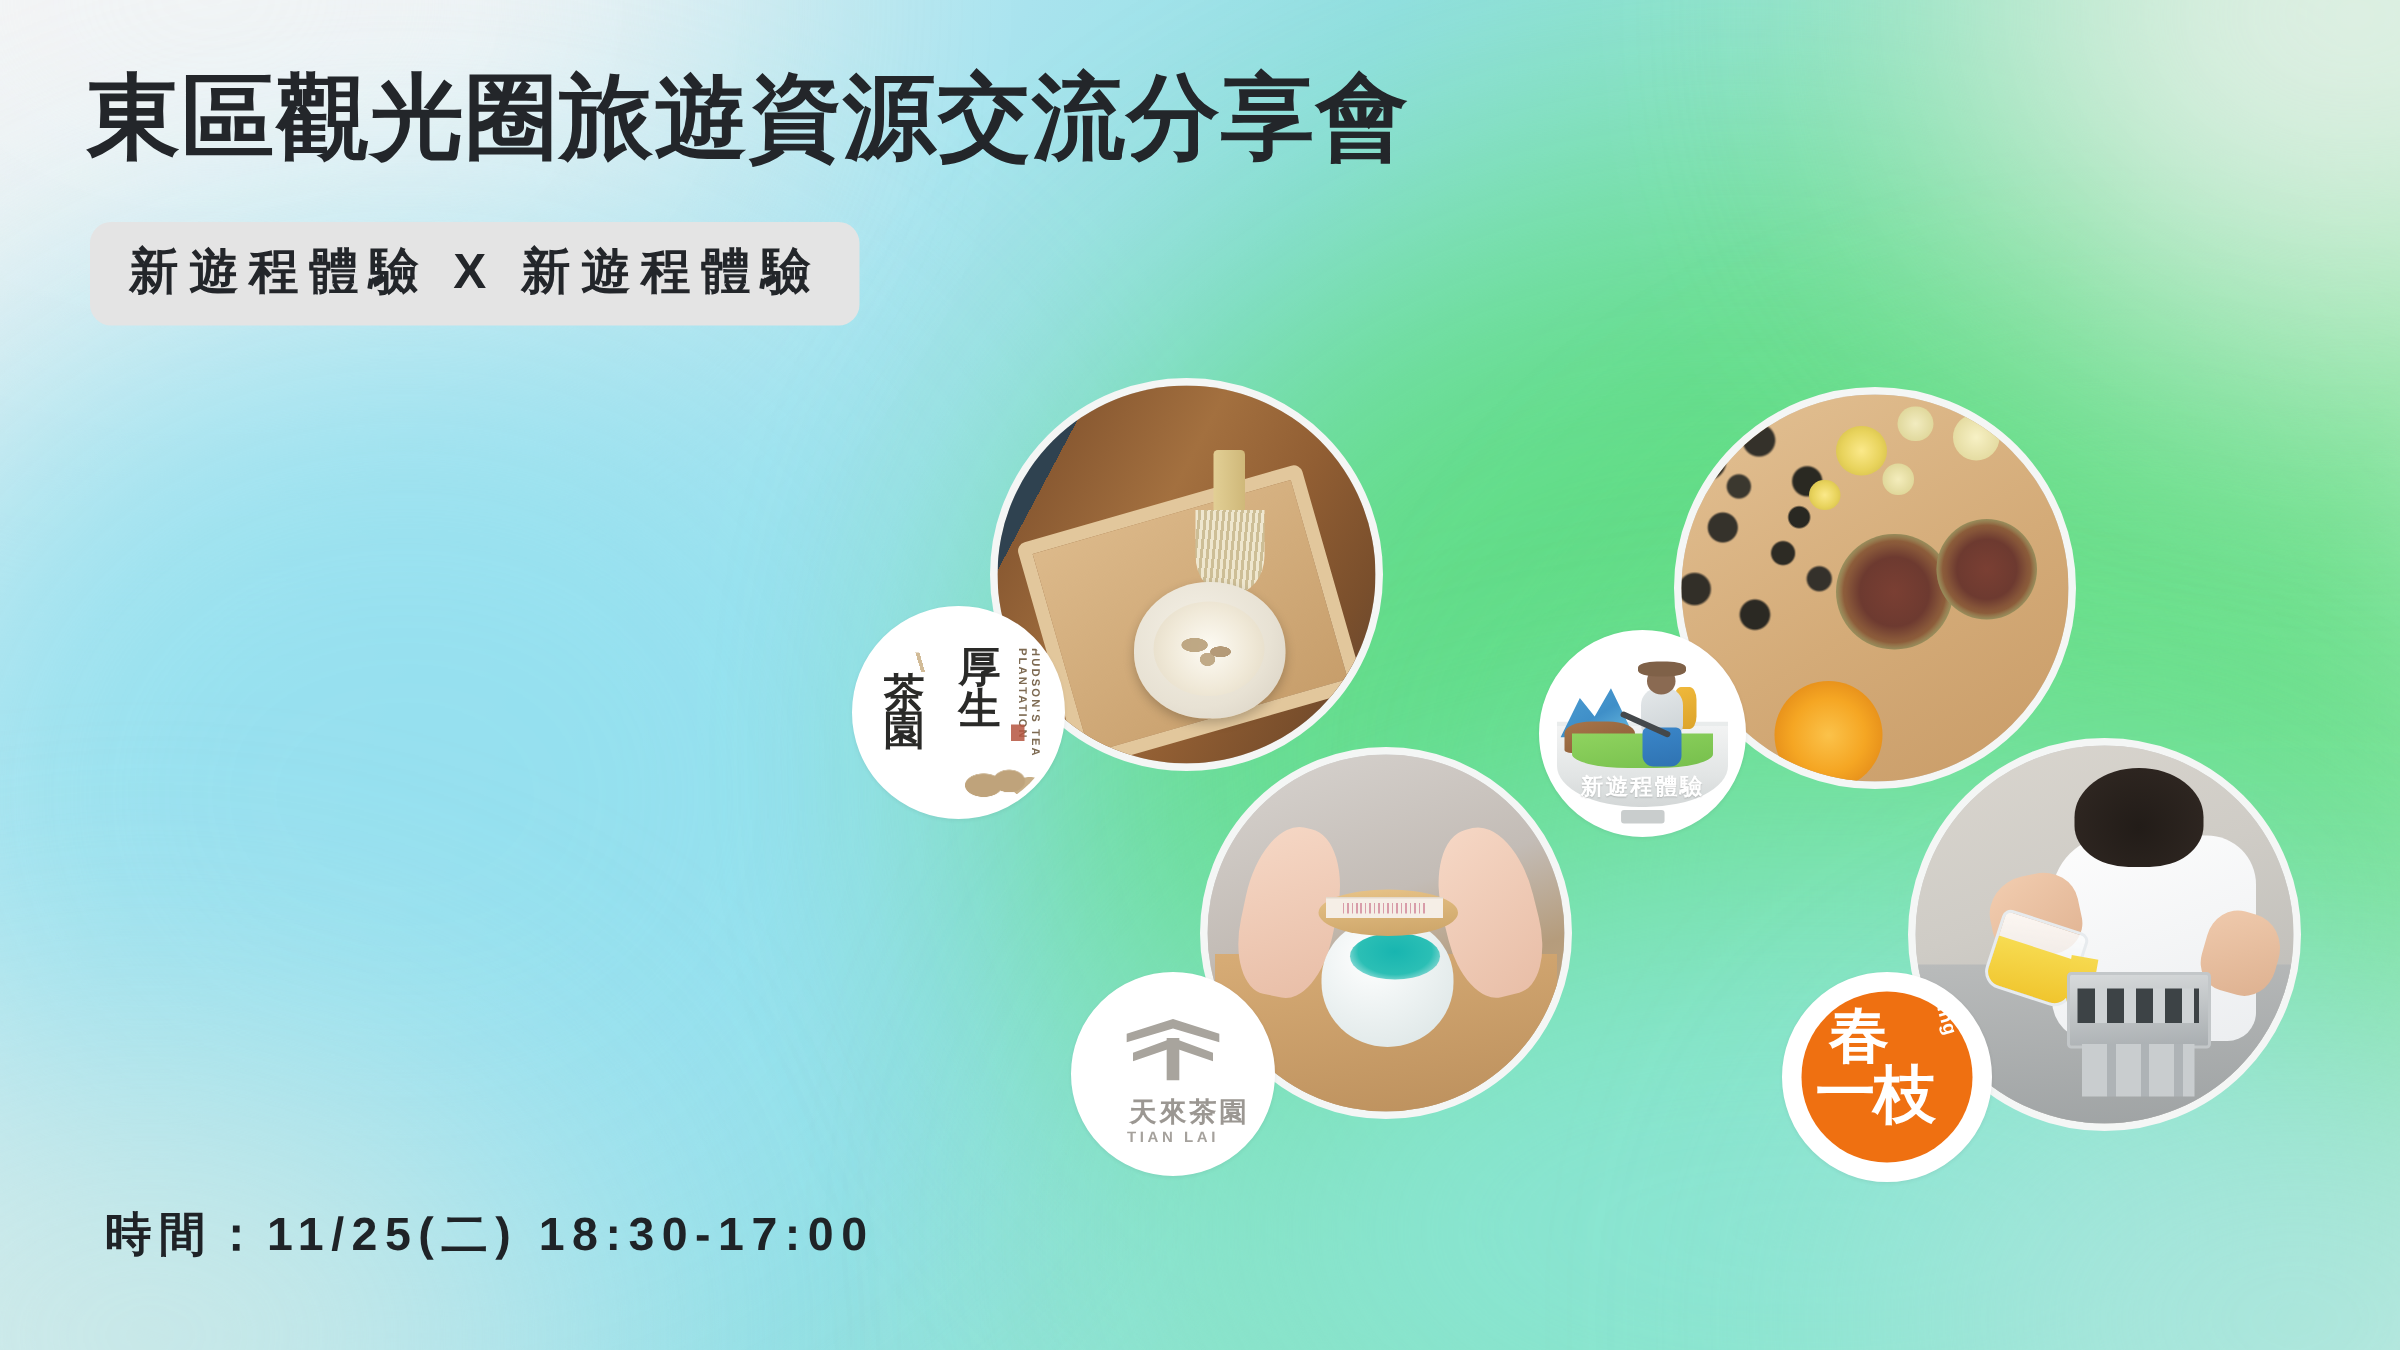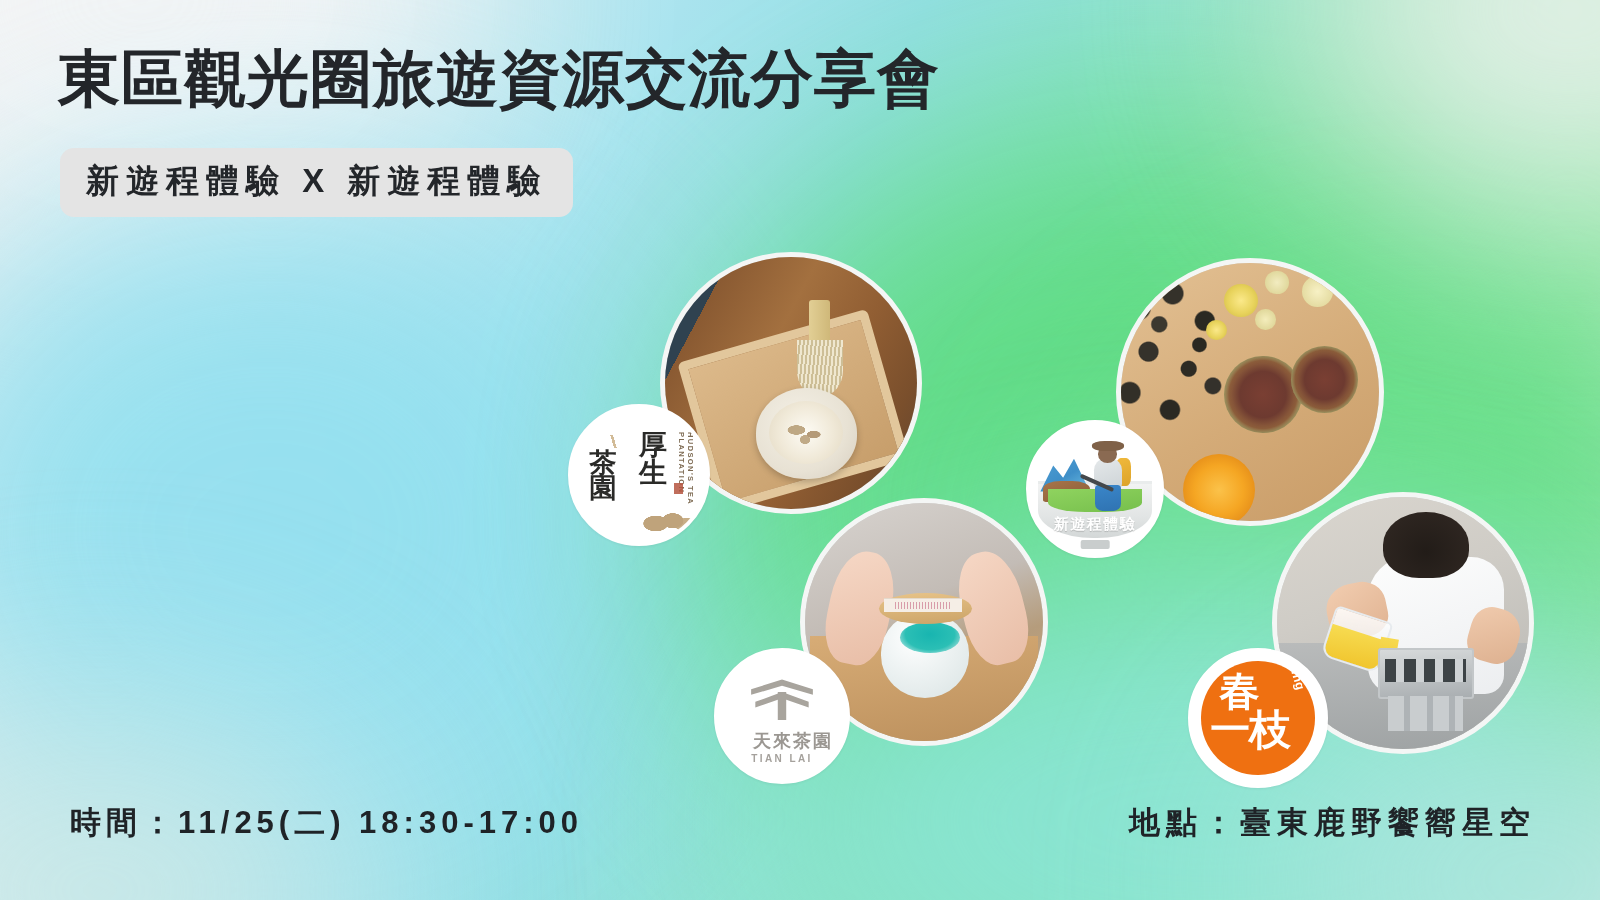--- a/index.html
+++ b/index.html
@@ -646,15 +646,14 @@
   <div class="logo" id="logo-icespring">
     <div class="is-disc">
       <div class="is-chun">春</div>
       <div class="is-yi">一</div>
       <div class="is-zhi">枝</div>
       <div class="is-en">IceSpring</div>
     </div>
   </div>
 
   <div class="foot" id="foot-time">時間：11/25(二) 18:30-17:00</div>
-  <div class="foot" id="foot-place">地點：臺東鹿野饗嚮星空</div>
 
 </div>
 
 </body></html>

